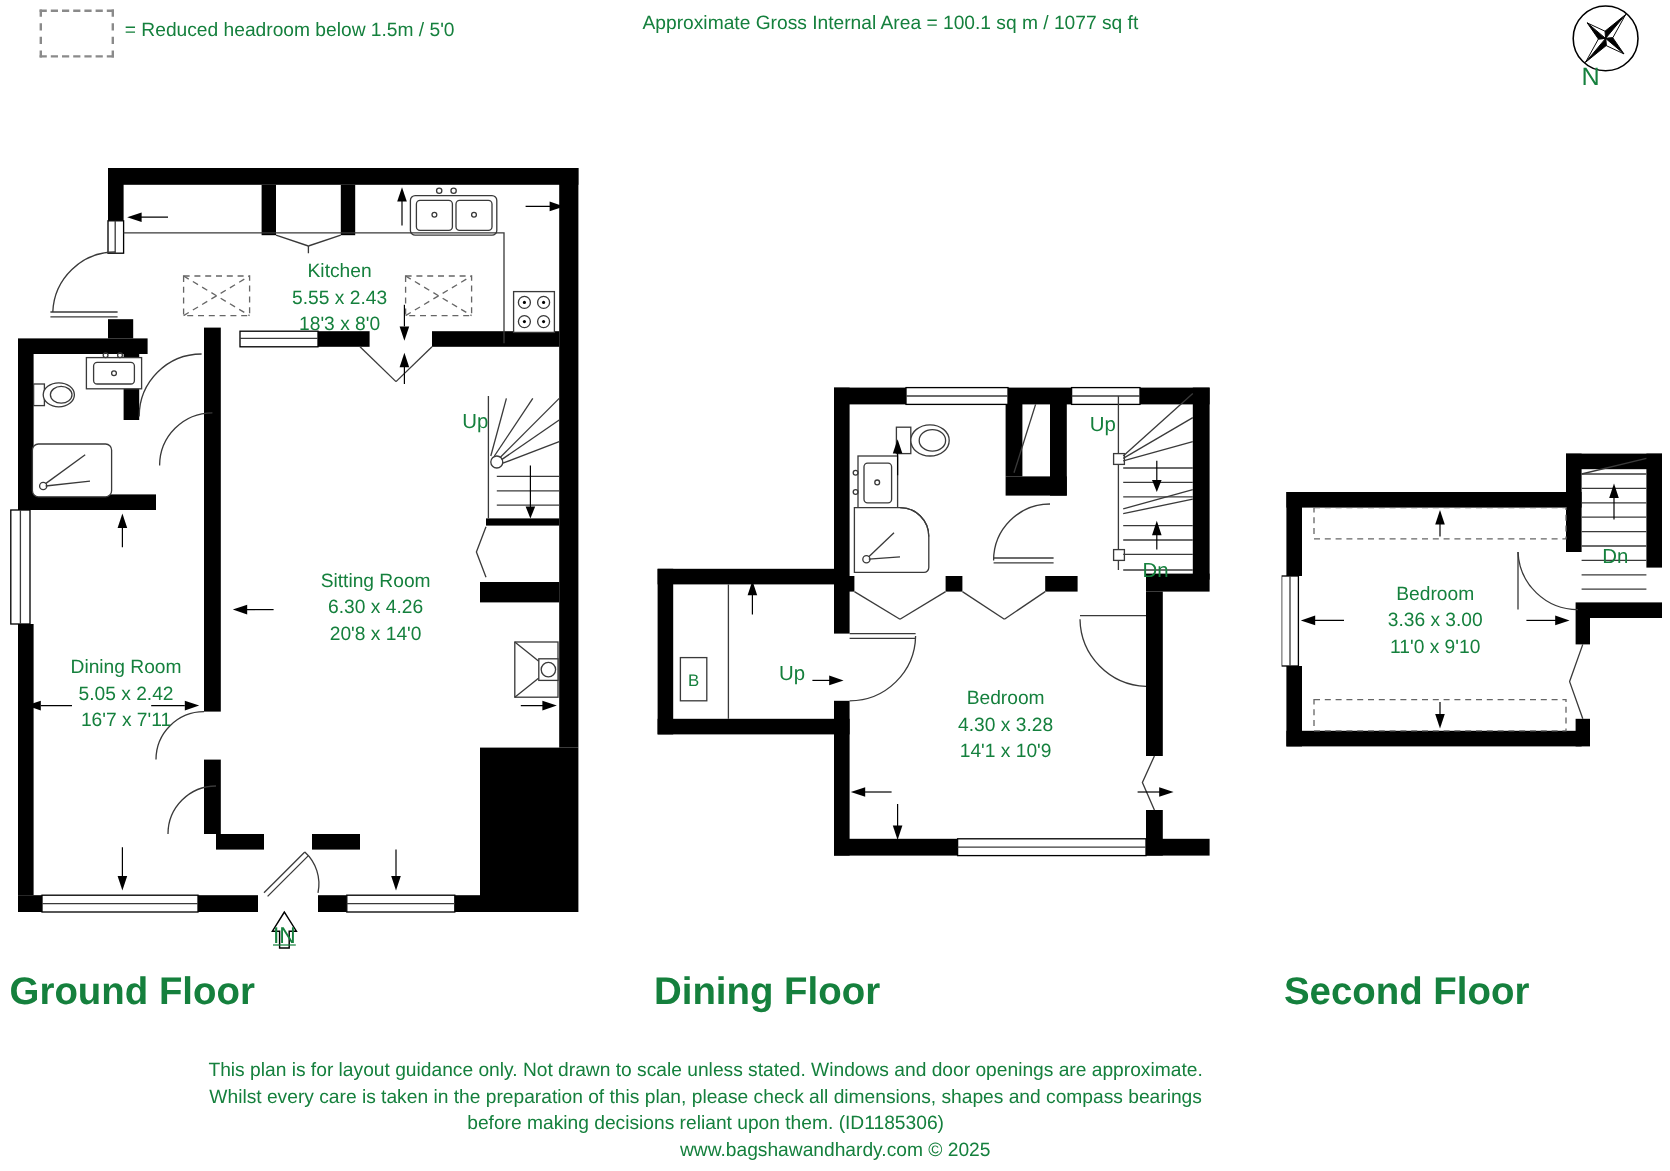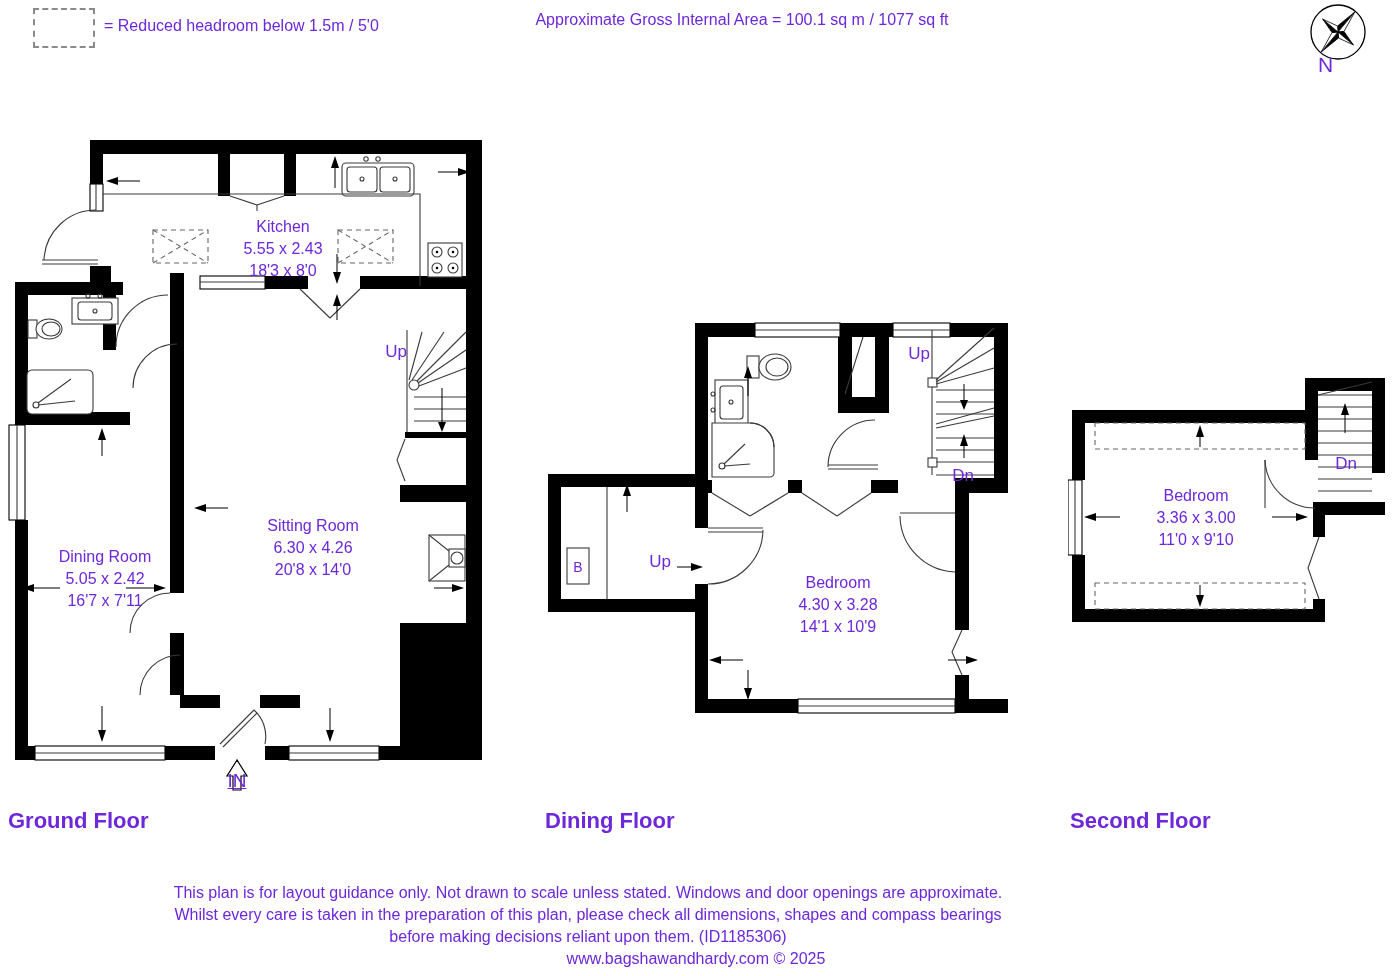--- a/index.html
+++ b/index.html
@@ -1,26 +1,26 @@
 <!DOCTYPE html>
 <html><head>
 <meta charset="utf-8">
 <style>
   html,body{margin:0;padding:0;background:#fff;}
   .page{position:relative;width:1392px;height:976px;background:#fff;overflow:hidden;
-        font-family:"Liberation Sans",sans-serif;color:#6d28d9;}
+        font-family:"Liberation Sans",sans-serif;color:#15803d;}
   .abs{position:absolute;}
   .floor-wrap{position:absolute;}
   .floor-wrap svg{position:absolute;left:0;top:0;}
   .room-label{position:absolute;transform:translateX(-50%);text-align:center;
               font-size:16px;line-height:22px;white-space:nowrap;}
   .anno{position:absolute;transform:translateX(-50%);font-size:17px;white-space:nowrap;}
   .anno-sm{font-size:14px;}
   .in-label{font-size:19px;}
-  .floor-title{position:absolute;font-size:22px;font-weight:bold;white-space:nowrap;text-align:right;}
+  .floor-title{position:absolute;font-size:32px;font-weight:bold;white-space:nowrap;text-align:right;}
   .legend-box{position:absolute;left:33px;top:8px;width:58px;height:36px;
               border:2px dashed #8a8a8a;background:#fff;}
   .legend-text{position:absolute;left:104px;top:17px;font-size:16px;white-space:nowrap;}
   .area-text{position:absolute;left:700px;top:11px;transform:translateX(-50%);
              font-size:16px;white-space:nowrap;margin-left:42px;}
   .compass-n{position:absolute;left:1318px;top:53px;font-size:21px;}
   .footer{position:absolute;left:0;top:882px;width:1176px;text-align:center;
           font-size:16px;line-height:22px;}
   .site-line{position:absolute;left:0;top:950px;width:1392px;text-align:center;font-size:16px;}
   .wall{fill:#000;}
@@ -218,21 +218,21 @@
           <polygon class="ah" points="456,452 444,448 444,456"></polygon>
       </g>
 
       <polygon points="229,624 219,640 225,640 225,654 233,654 233,640 239,640" fill="#fff" stroke="#000" stroke-width="1.2"></polygon>
     </svg>
     <div class="room-label" style="left:275px;top:80px;">
       <div>Kitchen</div>
       <div>5.55 x 2.43</div>
       <div>18'3 x 8'0</div>
     </div>
-    <div class="room-label" style="left:305px;top:338px;margin-top:41px;">
+    <div class="room-label" style="left:305px;top:338px;">
       <div>Sitting Room</div>
       <div>6.30 x 4.26</div>
       <div>20'8 x 14'0</div>
     </div>
     <div class="room-label" style="left:97px;top:410px;">
       <div>Dining Room</div>
       <div>5.05 x 2.42</div>
       <div>16'7 x 7'11</div>
     </div>
     <div class="anno" style="left:388px;top:206px;">Up</div>

